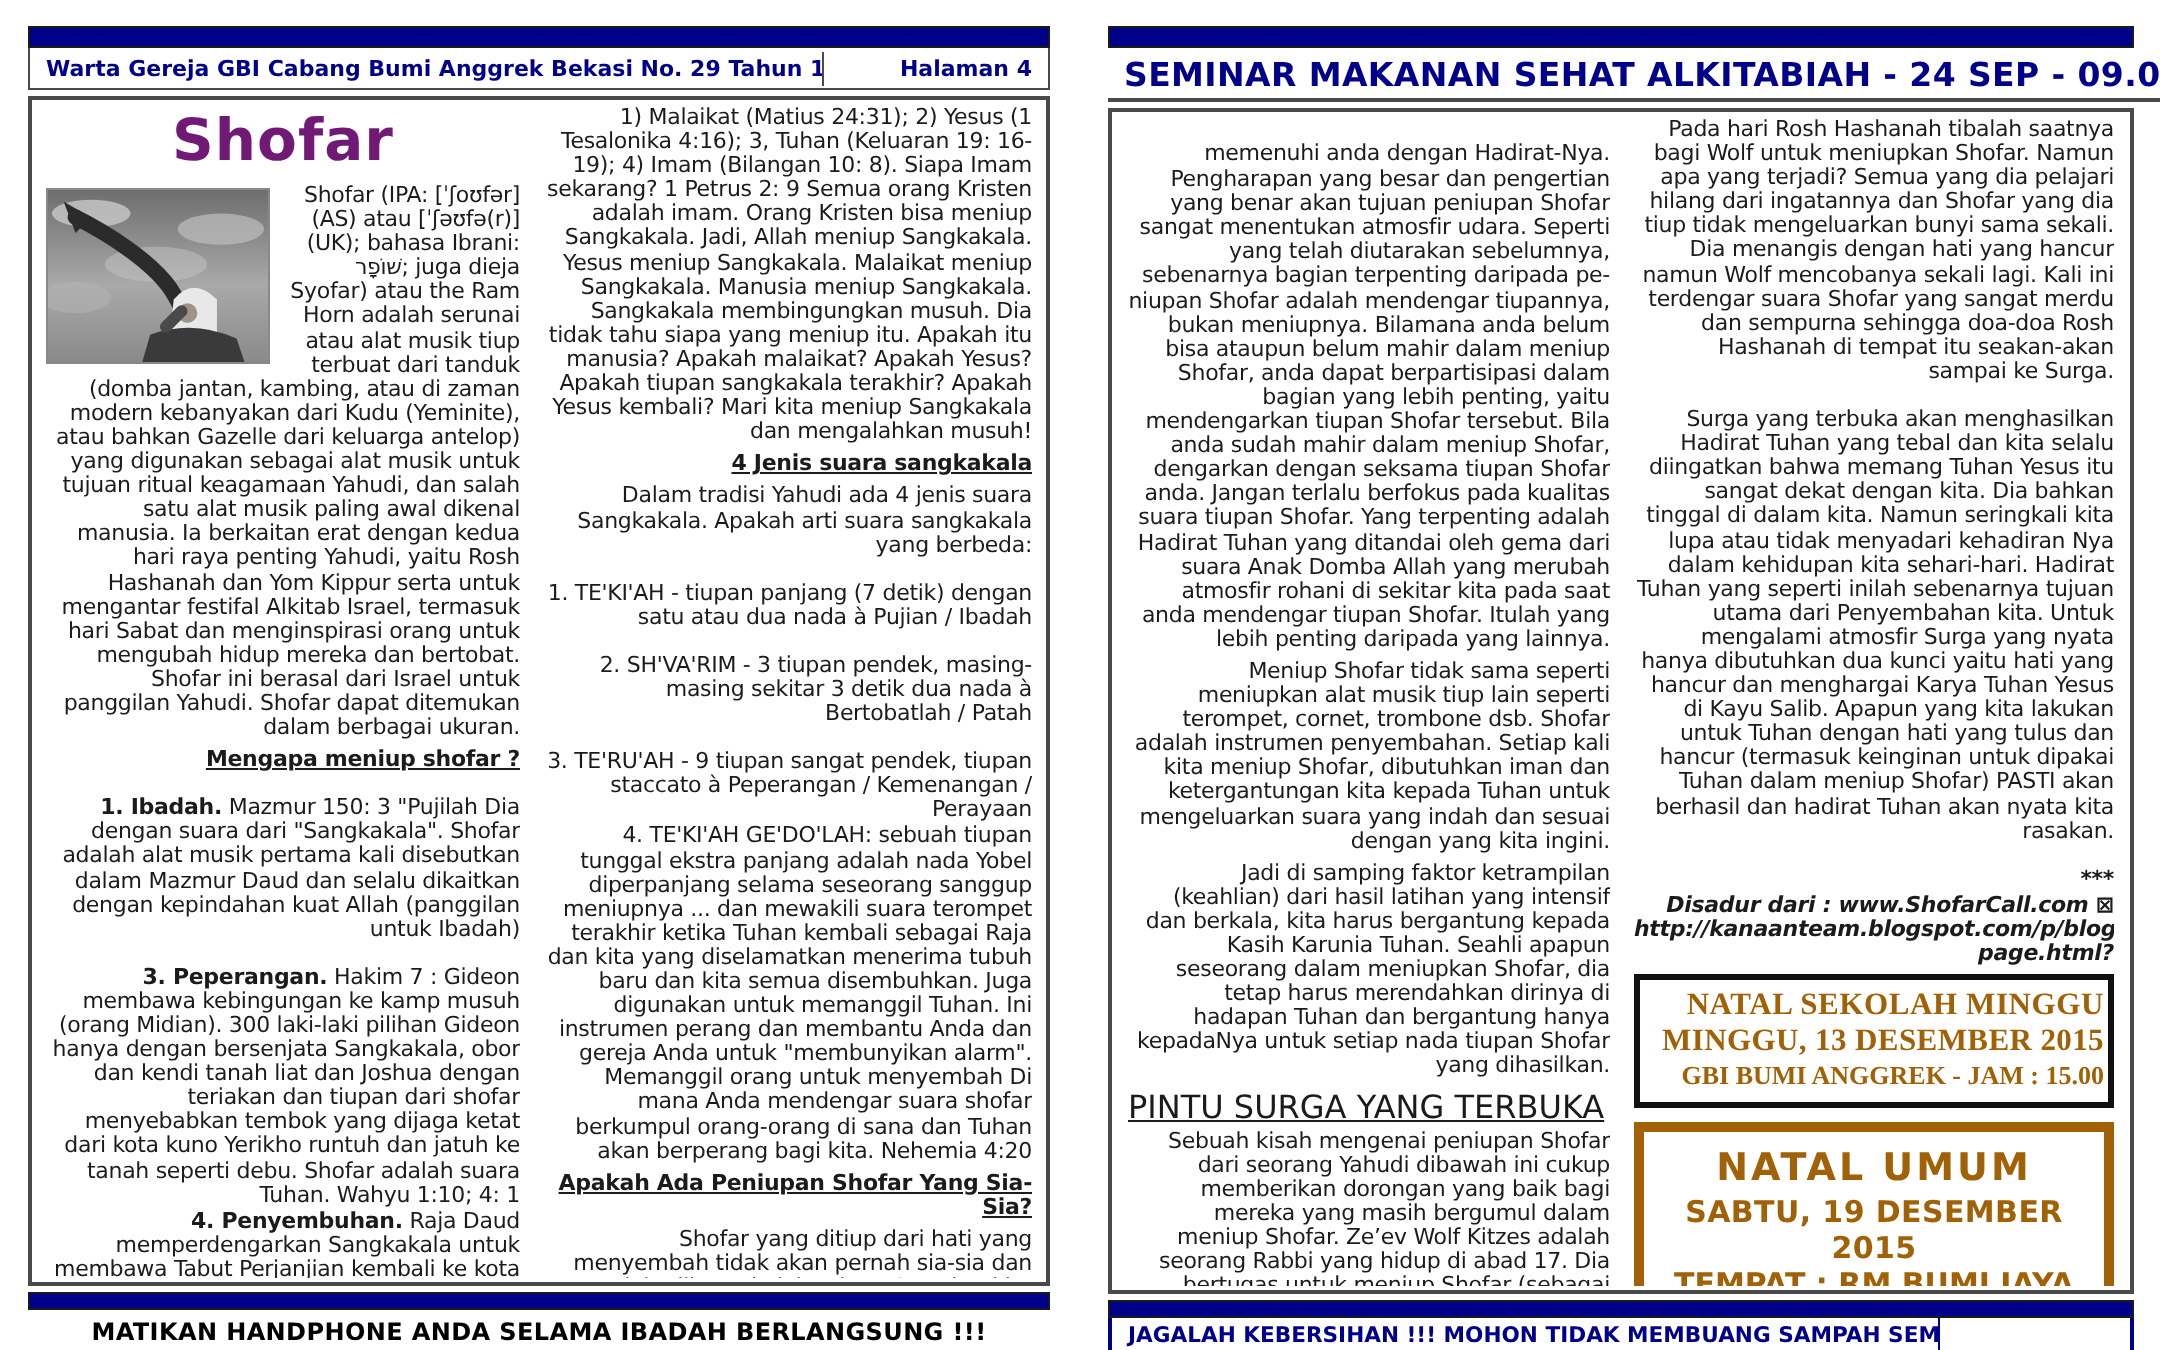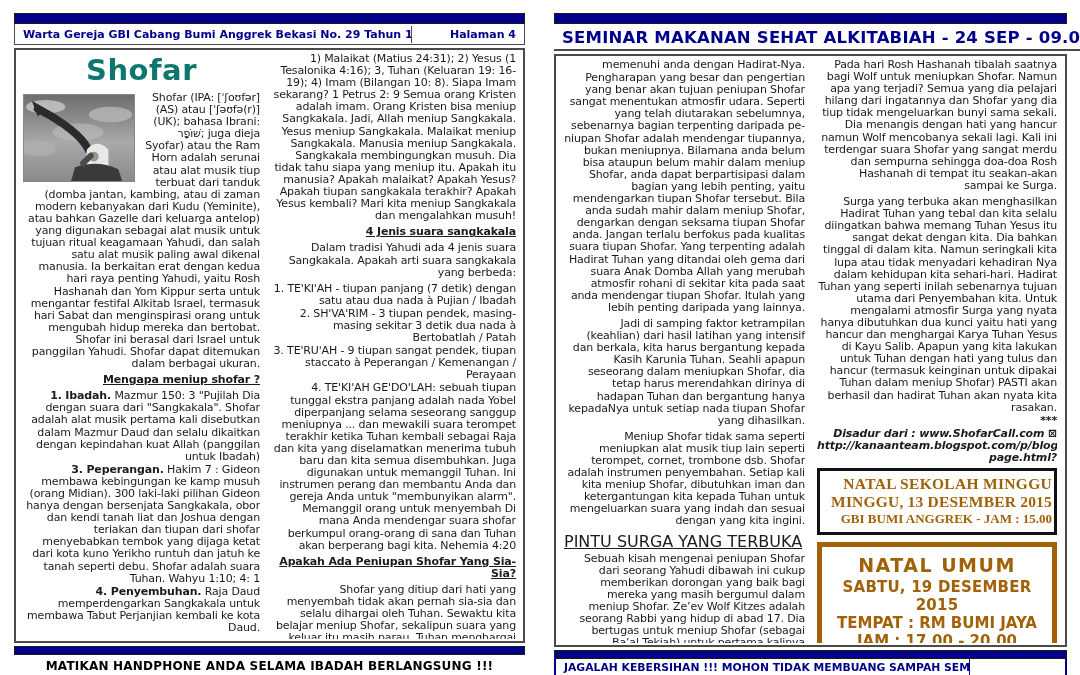--- a/index.html
+++ b/index.html
@@ -24,23 +24,23 @@
   #right-page .content { height:593px; padding:3px 8px 2px 8px; gap:12px; }
   .col { overflow:hidden; }
   #lp-col1 { flex:0 0 237px; }
   #lp-col2 { flex:1; }
   #rp-col1 { flex:0 0 241px; }
   #rp-col2 { flex:1; }
 
   .col p, .col div.h { font-size:11px; line-height:1.1; letter-spacing:-0.15px; margin-bottom:4px; text-align:right; }
   .h { font-weight:bold; text-decoration:underline; }
   .h-plain { text-decoration:underline; font-weight:normal; margin-bottom:2px; }
-  .tight { margin-bottom:1px !important; }
+  .tight { margin-bottom:1px !important;margin-top:12px; }
 
-  .article-title { font-size:29px; font-weight:bold; text-align:center; color:#0f766e; margin:0 0 5px 0; letter-spacing:.5px; }
+  .article-title { font-size:29px; font-weight:bold; text-align:center; color:#701a75; margin:0 0 5px 0; letter-spacing:.5px; }
   .photo { float:left; width:112px; height:88px; margin:2px 5px 1px 0; border:1px solid #888; }
 
   .stars { font-weight:bold; letter-spacing:1px; }
   .source { font-style:italic; font-size:11px;font-weight:bold; }
 
   
   .box-natal-sm { border:3px solid #111; margin-top:1px; padding:4px 2px 5px 2px; text-align:right; color:#a16207; font-family:"Liberation Serif", serif; font-weight:bold; }
   .box-natal-sm .l1 { font-size:15.5px; letter-spacing:.3px; }
   .box-natal-sm .l2 { font-size:15.5px; letter-spacing:.2px; }
   .box-natal-sm .l3 { font-size:13px; }
@@ -117,22 +117,22 @@
 <div class="page" id="right-page">
   <div class="topbar"></div>
   <div class="rp-header">
     <div class="cell-title">SEMINAR MAKANAN SEHAT ALKITABIAH - 24 SEP - 09.00</div>
 
   </div>
   <div class="content">
     <div class="col" id="rp-col1">
       <p class="tight">memenuhi anda dengan Hadirat-Nya.</p>
       <p>Pengharapan yang besar dan pengertian yang benar akan tujuan peniupan Shofar sangat menentukan atmosfir udara. Seperti yang telah diutarakan sebelumnya, sebenarnya bagian terpenting daripada pe-niupan Shofar adalah mendengar tiupannya, bukan meniupnya. Bilamana anda belum bisa ataupun belum mahir dalam meniup Shofar, anda dapat berpartisipasi dalam bagian yang lebih penting, yaitu mendengarkan tiupan Shofar tersebut. Bila anda sudah mahir dalam meniup Shofar, dengarkan dengan seksama tiupan Shofar anda. Jangan terlalu berfokus pada kualitas suara tiupan Shofar. Yang terpenting adalah Hadirat Tuhan yang ditandai oleh gema dari suara Anak Domba Allah yang merubah atmosfir rohani di sekitar kita pada saat anda mendengar tiupan Shofar. Itulah yang lebih penting daripada yang lainnya.</p>
+      <p>Meniup Shofar tidak sama seperti meniupkan alat musik tiup lain seperti terompet, cornet, trombone dsb. Shofar adalah instrumen penyembahan. Setiap kali kita meniup Shofar, dibutuhkan iman dan ketergantungan kita kepada Tuhan untuk mengeluarkan suara yang indah dan sesuai dengan yang kita ingini.</p>
       <p>Jadi di samping faktor ketrampilan (keahlian) dari hasil latihan yang intensif dan berkala, kita harus bergantung kepada Kasih Karunia Tuhan. Seahli apapun seseorang dalam meniupkan Shofar, dia tetap harus merendahkan dirinya di hadapan Tuhan dan bergantung hanya kepadaNya untuk setiap nada tiupan Shofar yang dihasilkan.</p>
-      <p>Meniup Shofar tidak sama seperti meniupkan alat musik tiup lain seperti terompet, cornet, trombone dsb. Shofar adalah instrumen penyembahan. Setiap kali kita meniup Shofar, dibutuhkan iman dan ketergantungan kita kepada Tuhan untuk mengeluarkan suara yang indah dan sesuai dengan yang kita ingini.</p>
       <div class="h-plain">PINTU SURGA YANG TERBUKA</div>
       <p>Sebuah kisah mengenai peniupan Shofar dari seorang Yahudi dibawah ini cukup memberikan dorongan yang baik bagi mereka yang masih bergumul dalam meniup Shofar. Ze’ev Wolf Kitzes adalah seorang Rabbi yang hidup di abad 17. Dia bertugas untuk meniup Shofar (sebagai Ba’al Tekiah) untuk pertama kalinya dihadapan “Ark” (sebutan utk Kitab Taurat Musa sebagai simbol dari Tabut Per-janjian) pada hari Perayaan Rosh Hashanah. Wolf berusaha untuk mempersiapkan diri sebaik-baiknya dengan berlatih mempelajari</p>
     </div>
     <div class="col" id="rp-col2">
       <p>Pada hari Rosh Hashanah tibalah saatnya bagi Wolf untuk meniupkan Shofar. Namun apa yang terjadi? Semua yang dia pelajari hilang dari ingatannya dan Shofar yang dia tiup tidak mengeluarkan bunyi sama sekali. Dia menangis dengan hati yang hancur namun Wolf mencobanya sekali lagi. Kali ini terdengar suara Shofar yang sangat merdu dan sempurna sehingga doa-doa Rosh Hashanah di tempat itu seakan-akan sampai ke Surga.</p>
       <p class="tight">Surga yang terbuka akan menghasilkan Hadirat Tuhan yang tebal dan kita selalu diingatkan bahwa memang Tuhan Yesus itu sangat dekat dengan kita. Dia bahkan tinggal di dalam kita. Namun seringkali kita lupa atau tidak menyadari kehadiran Nya dalam kehidupan kita sehari-hari. Hadirat Tuhan yang seperti inilah sebenarnya tujuan utama dari Penyembahan kita. Untuk mengalami atmosfir Surga yang nyata hanya dibutuhkan dua kunci yaitu hati yang hancur dan menghargai Karya Tuhan Yesus di Kayu Salib. Apapun yang kita lakukan untuk Tuhan dengan hati yang tulus dan hancur (termasuk keinginan untuk dipakai Tuhan dalam meniup Shofar) PASTI akan berhasil dan hadirat Tuhan akan nyata kita rasakan.</p>
       <p class="stars tight">***</p>
       <p class="source">Disadur dari : www.ShofarCall.com ⊠ http://kanaanteam.blogspot.com/p/blog-page.html?</p>
       <div class="box-natal-sm">
         <div class="l1">NATAL SEKOLAH MINGGU</div>

